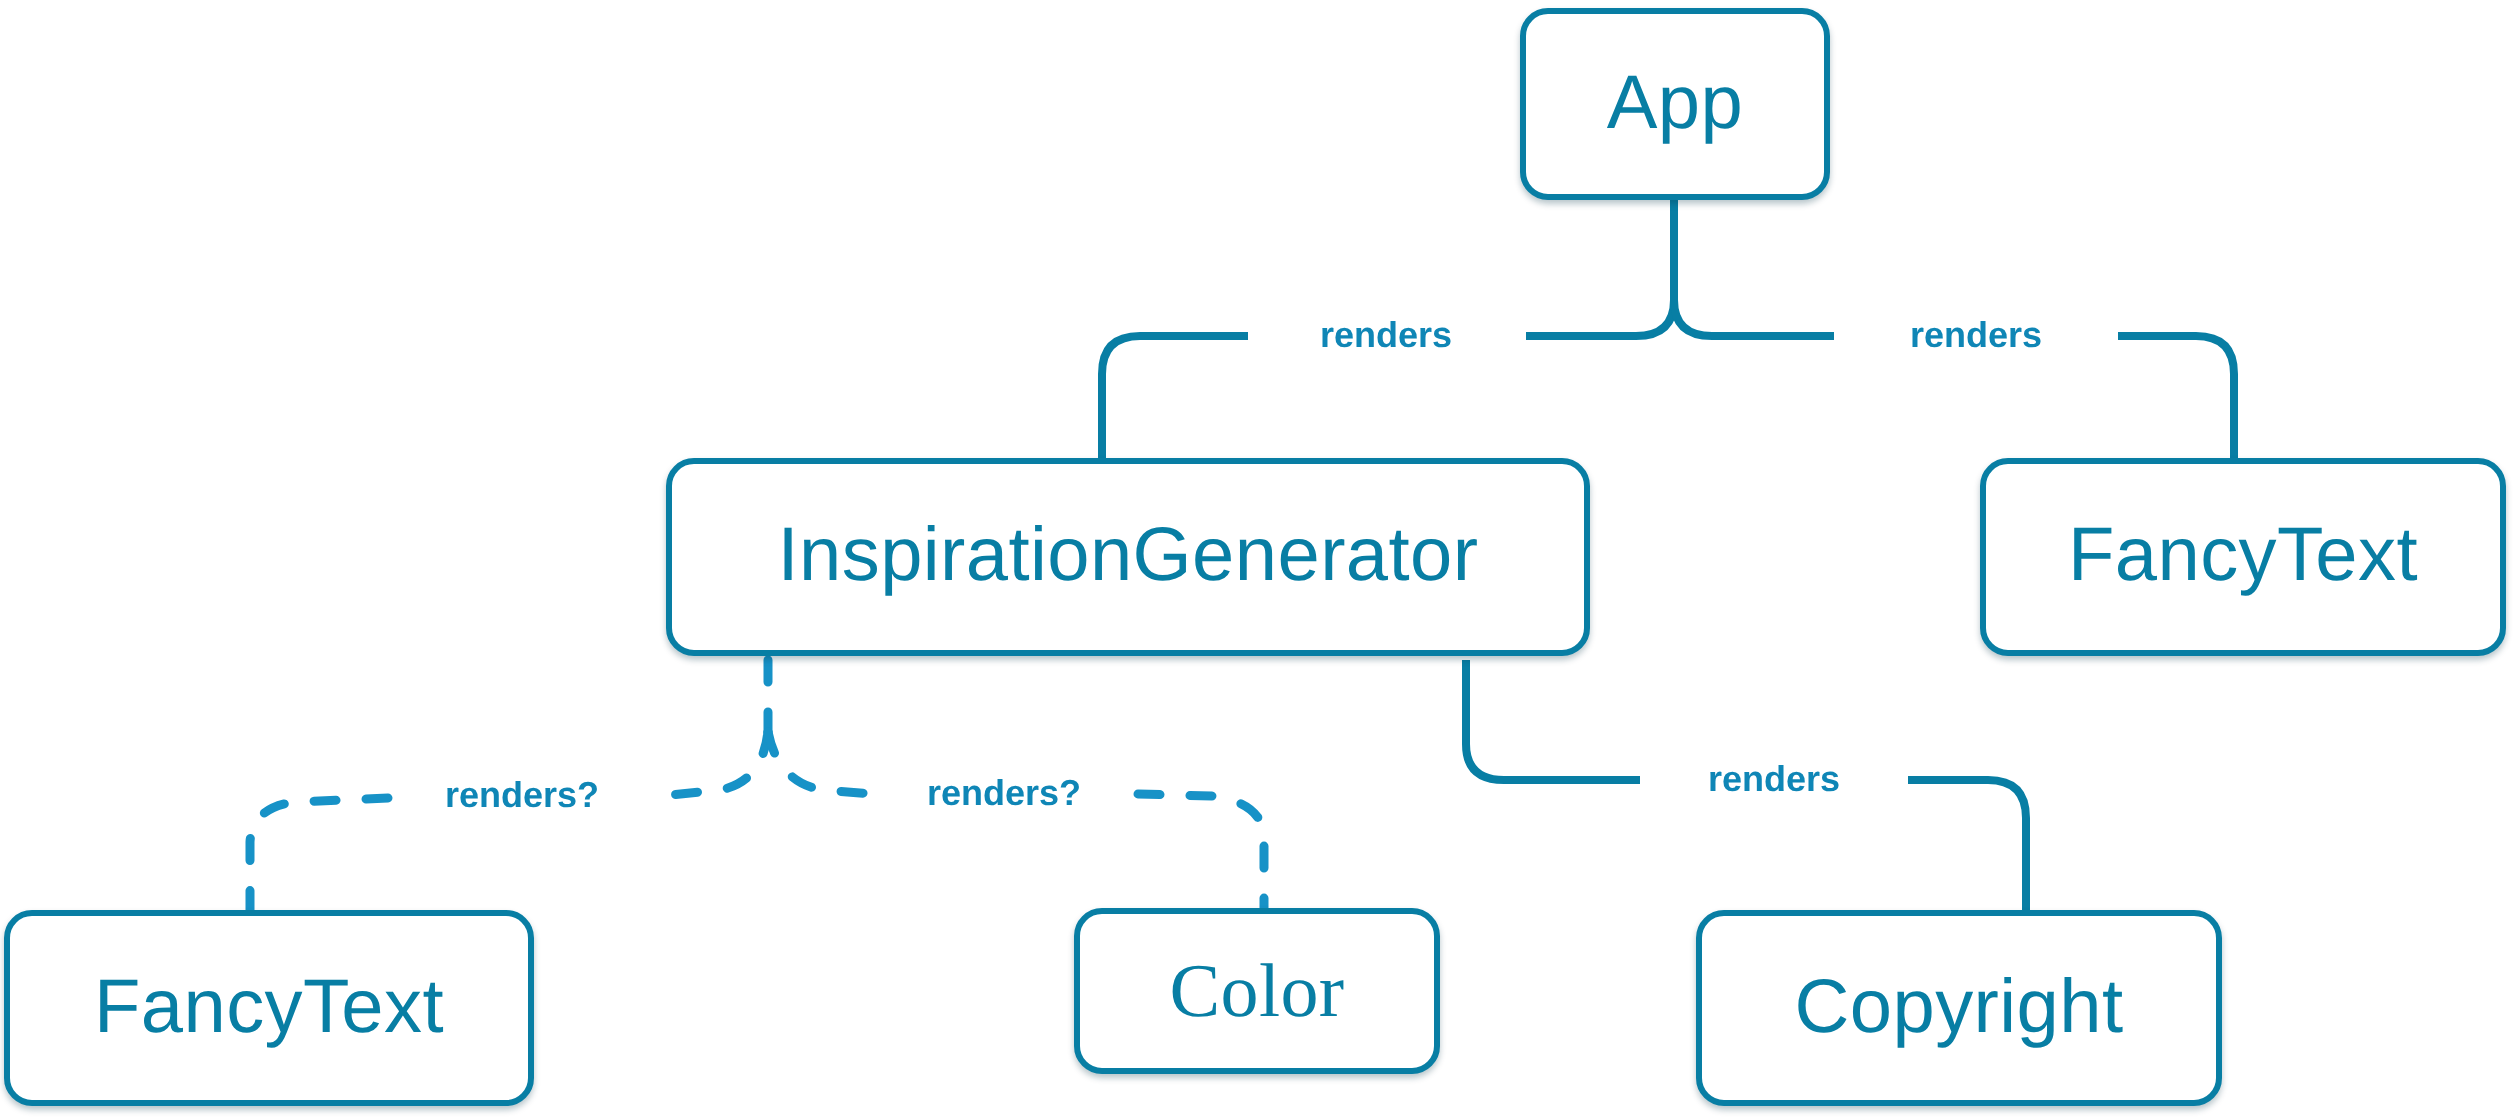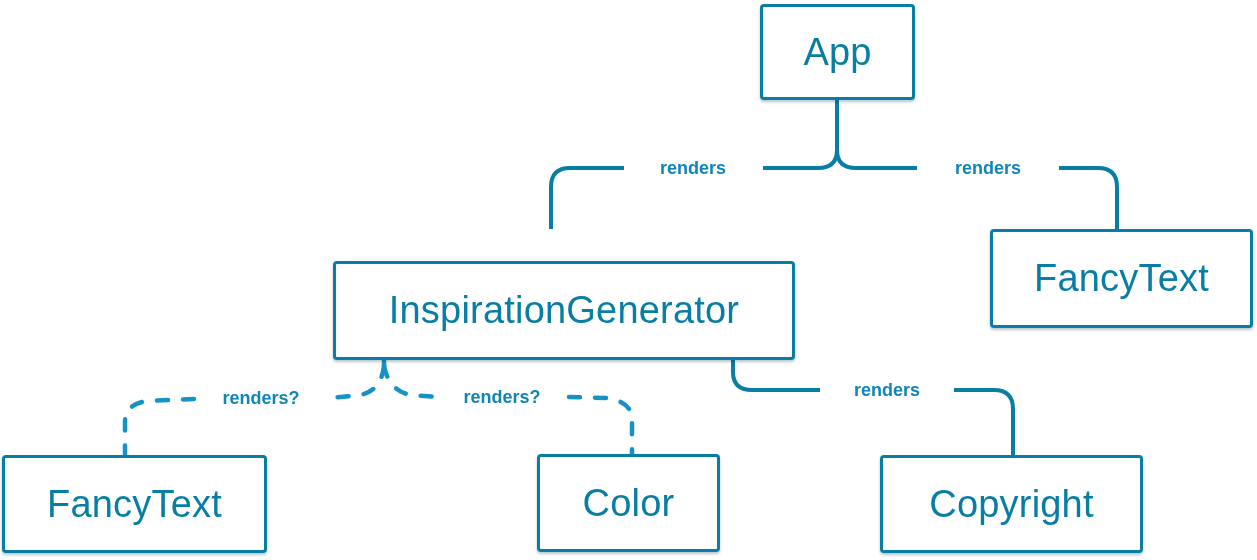--- a/index.html
+++ b/index.html
@@ -35,21 +35,21 @@
     stroke-width: 4.5;
     fill: none;
     stroke-dasharray: 11 15;
     stroke-linecap: round;
     stroke-linejoin: round;
   }
   .node {
     position: absolute;
     background: var(--box_bg);
     border: 3.5px solid var(--solid);
-    border-radius: 4px;
+    border-radius: 14px;
     box-shadow: 0 2px 3px rgba(4, 50, 70, 0.28);
     display: flex;
     align-items: center;
     justify-content: center;
   }
   .node-label {
     color: var(--solid);
     font-size: 38px;
     font-weight: 500;
     letter-spacing: 0.2px;
@@ -58,25 +58,25 @@
   .edge-label {
     position: absolute;
     transform: translate(-50%, -50%);
     color: var(--label);
     font-size: 18px;
     font-weight: 700;
     white-space: nowrap;
   }
   
   .node-app                   { left: 760px;  top: 4px;   width: 155px; height: 96px; }
-  .node-inspiration-generator { left: 333px;  top: 229px; width: 462px; height: 99px; margin-top: 32px; }
+  .node-inspiration-generator { left: 333px;  top: 229px; width: 462px; height: 99px; }
   .node-fancy-text-right      { left: 990px;  top: 229px; width: 263px; height: 99px; }
   .node-fancy-text-left       { left: 2px;    top: 455px; width: 265px; height: 98px; }
-  .node-color                 { left: 537px;  top: 454px; width: 183px; height: 98px; }
-  .node-copyright             { left: 880px;  top: 455px; width: 263px; height: 98px; }
+  .node-color                 { left: 537px;  top: 454px; width: 183px; height: 83px; font-family: Liberation Serif, serif; }
+  .node-copyright             { left: 848px;  top: 455px; width: 263px; height: 98px; }
   
   .lbl-app-ig        { left: 693px;  top: 168px; }
   .lbl-app-ft        { left: 988px;  top: 168px; }
   .lbl-ig-ftq        { left: 261px;  top: 398px; }
   .lbl-ig-colorq     { left: 502px;  top: 397px; }
   .lbl-ig-copyright  { left: 887px;  top: 390px; }
 </style>
 </head>
 <body>
 

